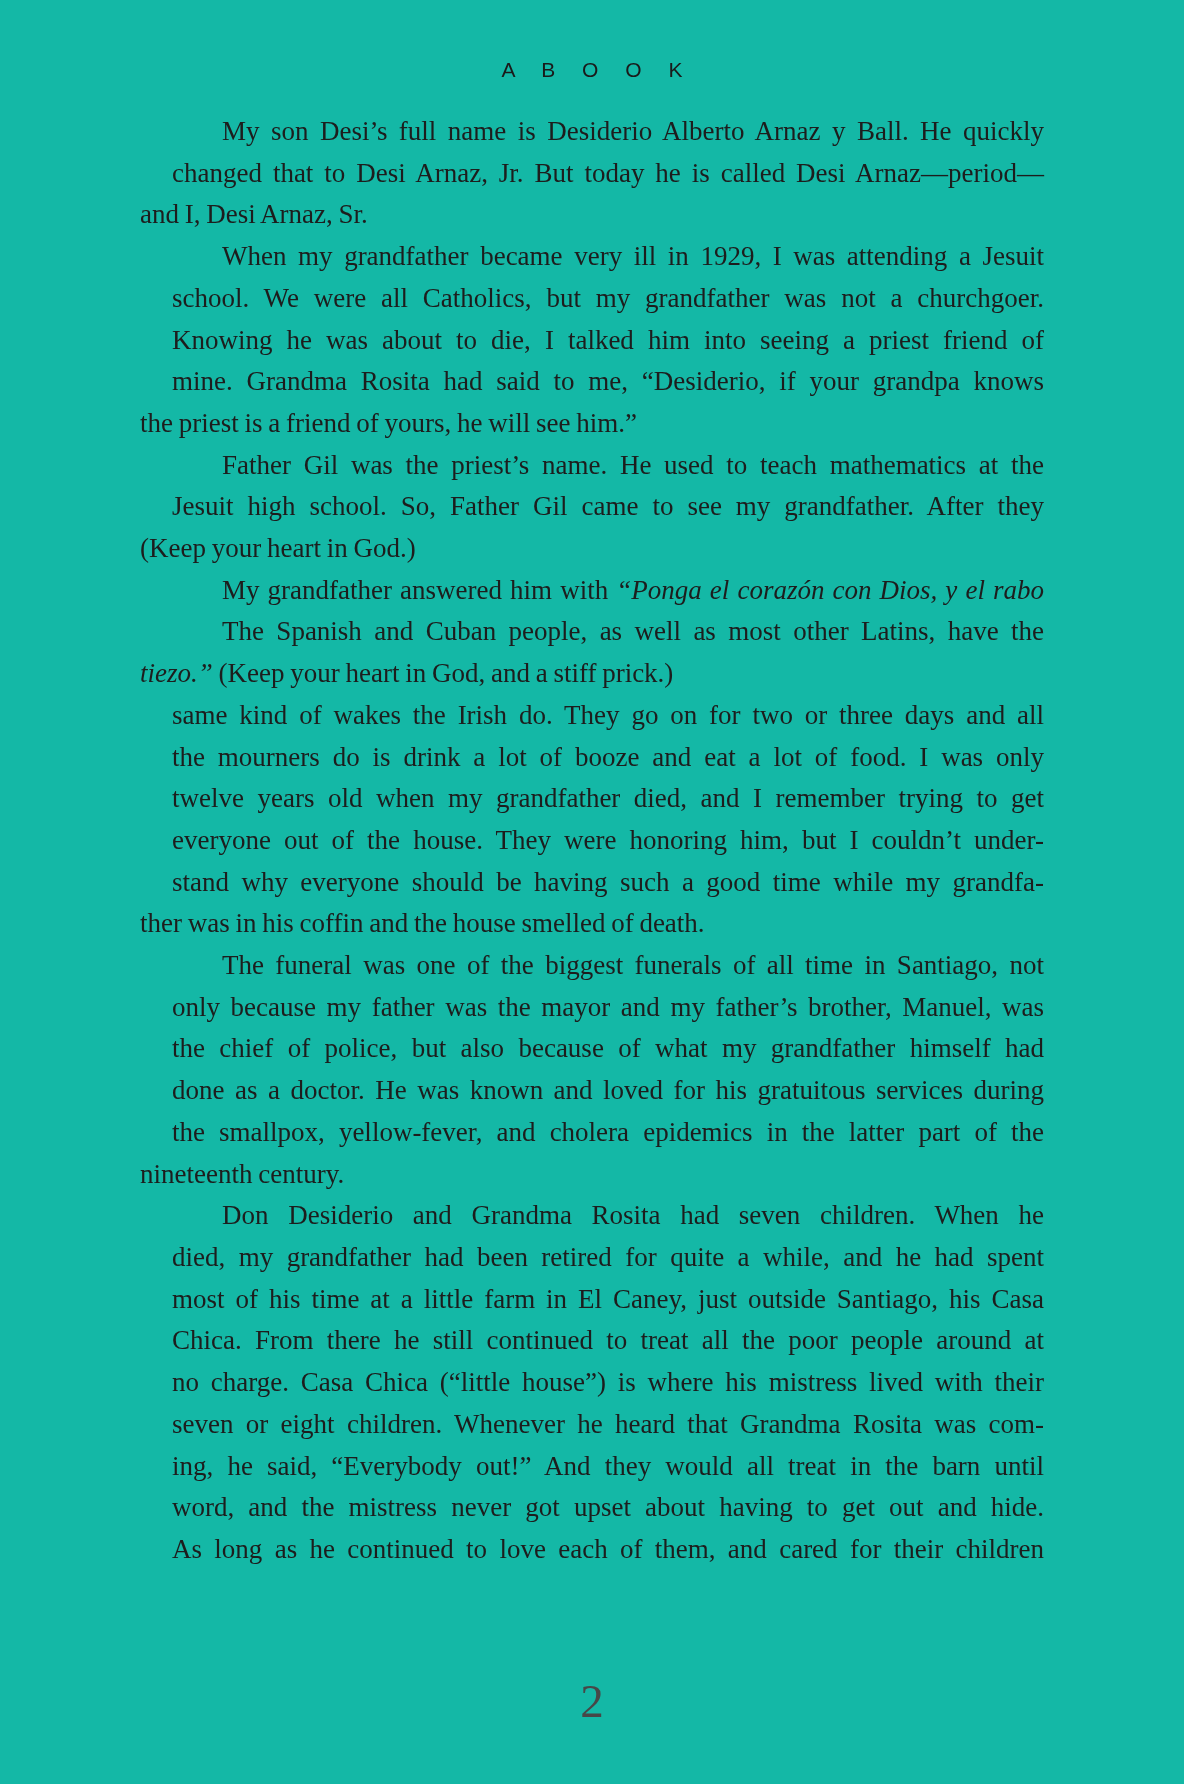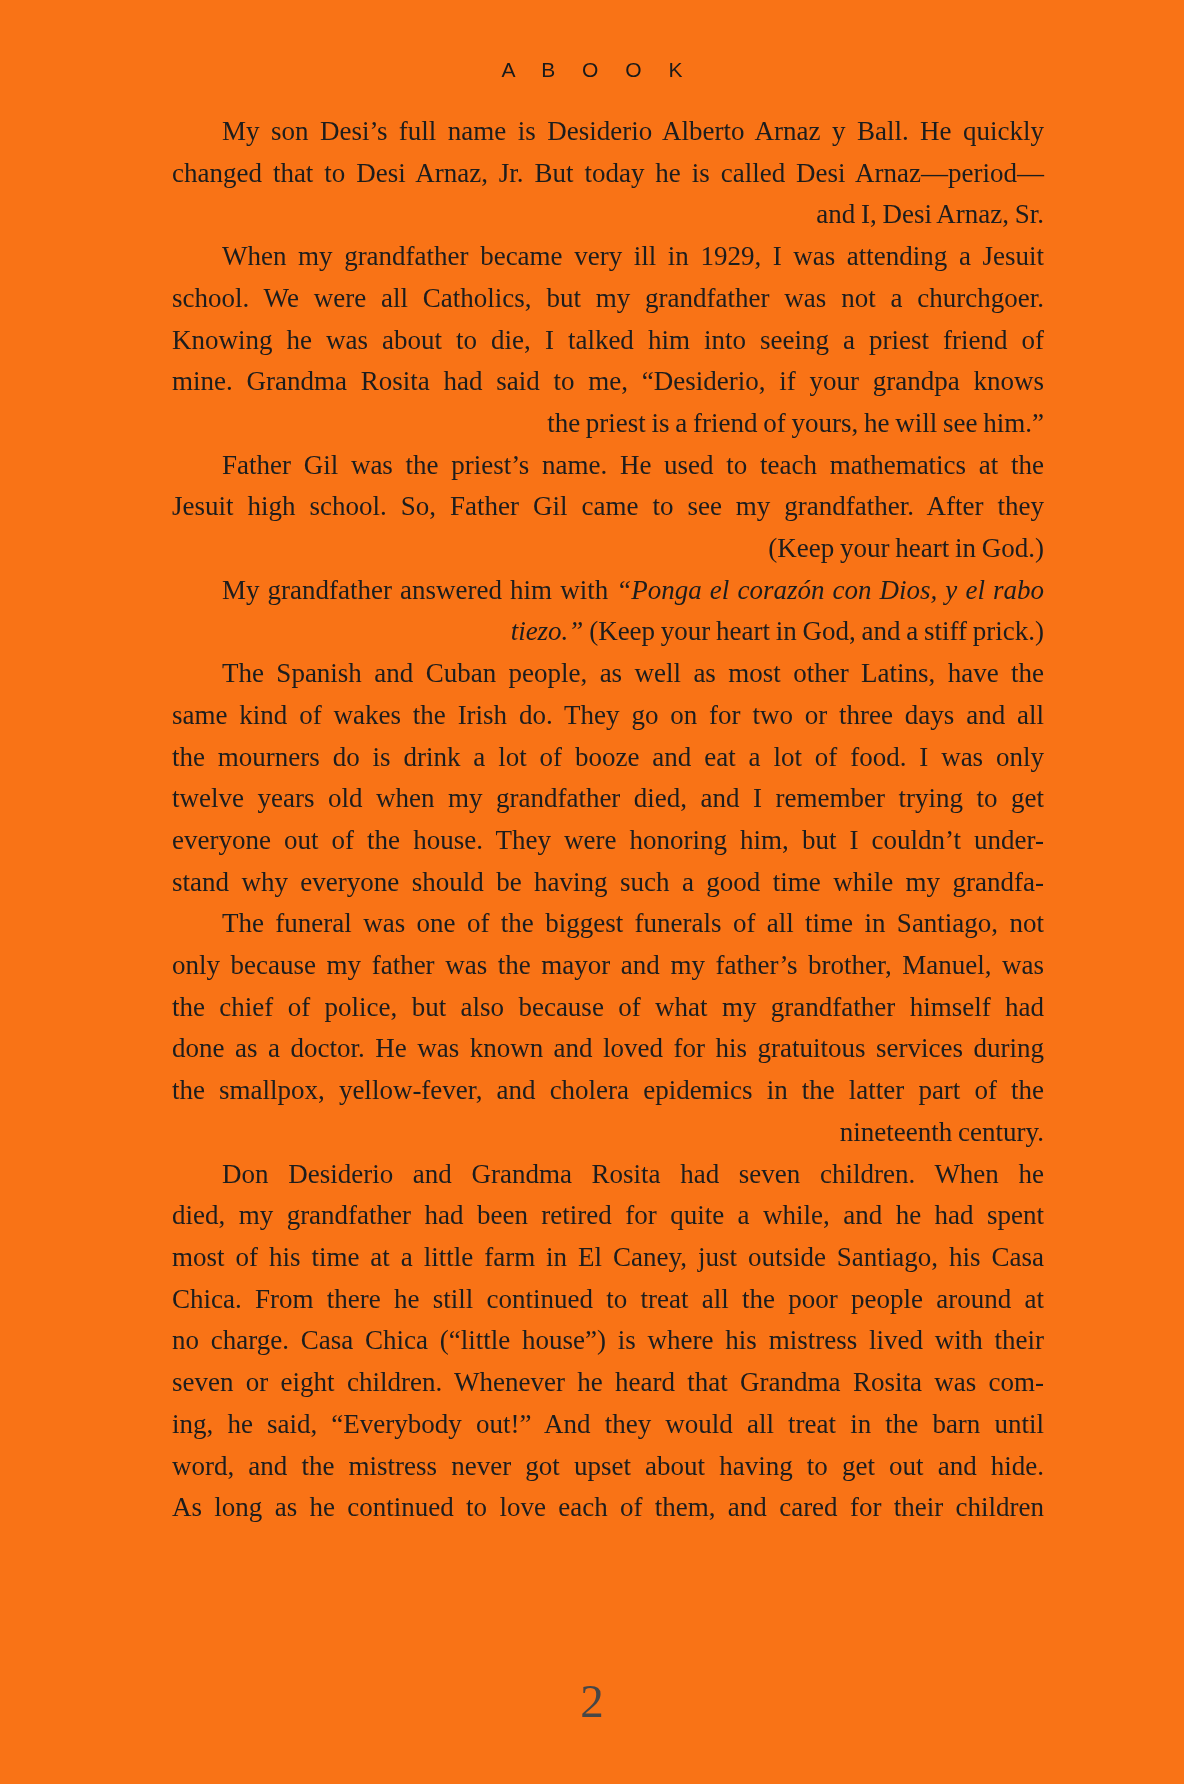--- a/index.html
+++ b/index.html
@@ -4,21 +4,21 @@
 <style>
   html, body {
     margin: 0;
     padding: 0;
     background: #ffffff;
   }
   .book-page {
     position: relative;
     width: 1184px;
     height: 1784px;
-    background: #f97316;
+    background: #14b8a6;
     overflow: hidden;
   }
   .running-head {
     position: absolute;
     top: 58px;
     left: 0;
     width: 100%;
     text-align: center;
     font-family: "Liberation Sans", sans-serif;
     font-size: 21px;
@@ -33,21 +33,21 @@
     top: 111px;
     left: 140px;
     width: 904px;
     font-family: "Liberation Serif", serif;
     font-size: 27px;
     line-height: 41.7px;
     color: #1d1d1d;
     word-spacing: -1px;
   }
   .line {
-    text-align: right;
+    text-align: left;
   }
   .line.j {
     text-align: justify;
     text-align-last: justify;
     margin-left: 32px;
   }
   .line.ind {
     text-indent: 50px;
   }
   .line em {
@@ -77,27 +77,28 @@
       <div class="line"><span>and I, Desi Arnaz, Sr.</span></div>
       <div class="line j ind"><span>When my grandfather became very ill in 1929, I was attending a Jesuit</span></div>
       <div class="line j"><span>school. We were all Catholics, but my grandfather was not a churchgoer.</span></div>
       <div class="line j"><span>Knowing he was about to die, I talked him into seeing a priest friend of</span></div>
       <div class="line j"><span>mine. Grandma Rosita had said to me, “Desiderio, if your grandpa knows</span></div>
       <div class="line"><span>the priest is a friend of yours, he will see him.”</span></div>
       <div class="line j ind"><span>Father Gil was the priest’s name. He used to teach mathematics at the</span></div>
       <div class="line j"><span>Jesuit high school. So, Father Gil came to see my grandfather. After they</span></div>
       <div class="line"><span>(Keep your heart in God.)</span></div>
       <div class="line j ind"><span>My grandfather answered him with </span><em>“Ponga el corazón con Dios, y el rabo</em></div>
+      <div class="line j ind"><span>The Spanish and Cuban people, as well as most other Latins, have the</span></div>
       <div class="line"><em>tiezo.”</em><span> (Keep your heart in God, and a stiff prick.)</span></div>
-      <div class="line j ind"><span>The Spanish and Cuban people, as well as most other Latins, have the</span></div>
       <div class="line j"><span>same kind of wakes the Irish do. They go on for two or three days and all</span></div>
       <div class="line j"><span>the mourners do is drink a lot of booze and eat a lot of food. I was only</span></div>
       <div class="line j"><span>twelve years old when my grandfather died, and I remember trying to get</span></div>
       <div class="line j"><span>everyone out of the house. They were honoring him, but I couldn’t under-</span></div>
       <div class="line j"><span>stand why everyone should be having such a good time while my grandfa-</span></div>
+      <div class="line"><span>ther was in his coffin and the house smelled of death.</span></div>
       <div class="line j ind"><span>The funeral was one of the biggest funerals of all time in Santiago, not</span></div>
       <div class="line j"><span>only because my father was the mayor and my father’s brother, Manuel, was</span></div>
       <div class="line j"><span>the chief of police, but also because of what my grandfather himself had</span></div>
       <div class="line j"><span>done as a doctor. He was known and loved for his gratuitous services during</span></div>
       <div class="line j"><span>the smallpox, yellow-fever, and cholera epidemics in the latter part of the</span></div>
       <div class="line"><span>nineteenth century.</span></div>
       <div class="line j ind"><span>Don Desiderio and Grandma Rosita had seven children. When he</span></div>
       <div class="line j"><span>died, my grandfather had been retired for quite a while, and he had spent</span></div>
       <div class="line j"><span>most of his time at a little farm in El Caney, just outside Santiago, his Casa</span></div>
       <div class="line j"><span>Chica. From there he still continued to treat all the poor people around at</span></div>

